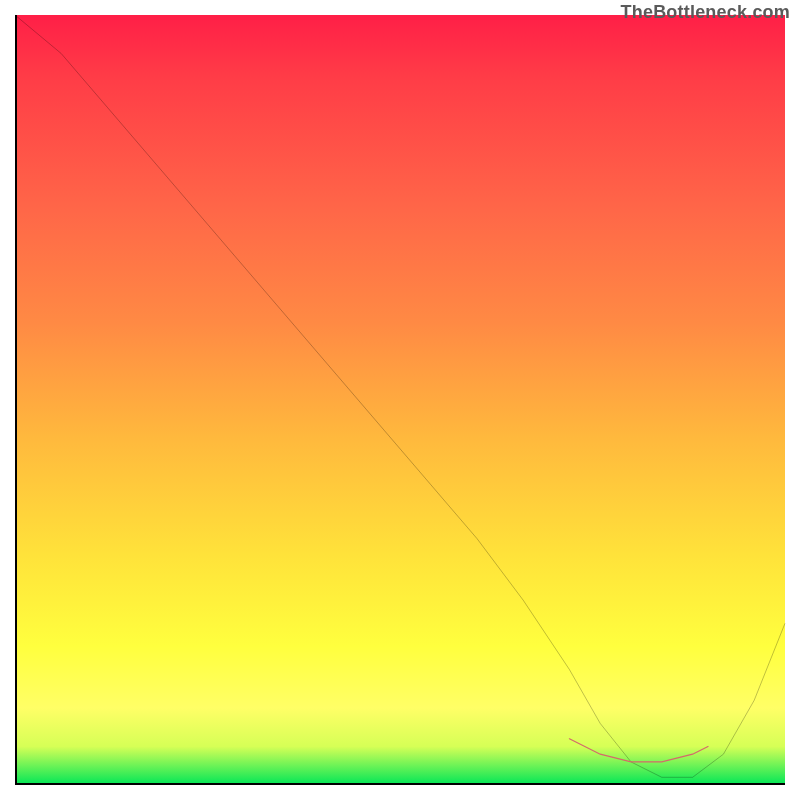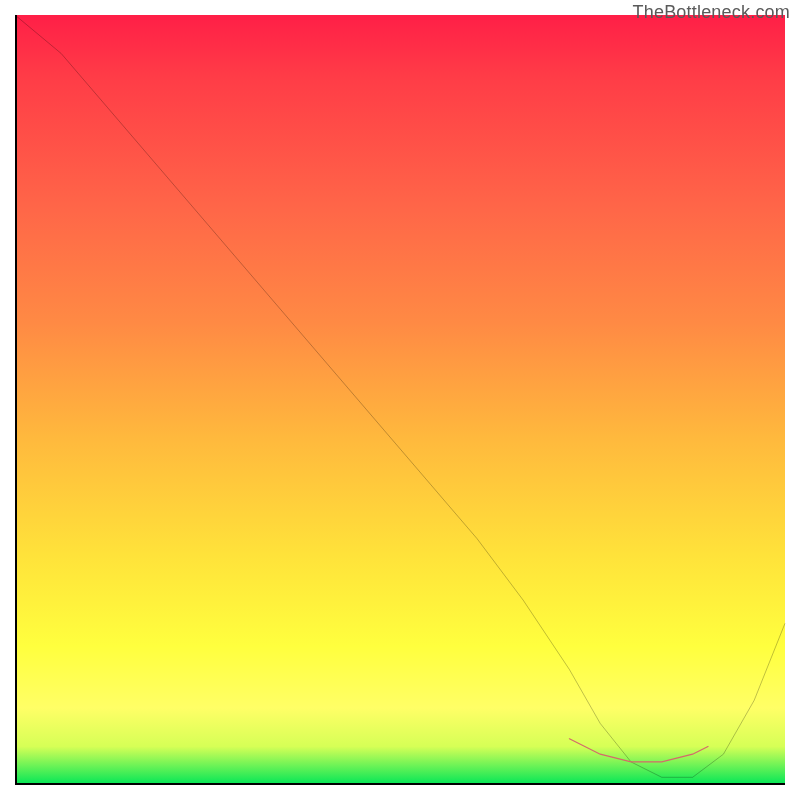--- a/index.html
+++ b/index.html
@@ -62,21 +62,21 @@
     width: 100%;
     height: 100%;
     overflow: visible;
   }
   .watermark {
     position: absolute;
     top: 2px;
     right: 10px;
     color: #5a5a5a;
     font-size: 18px;
-    font-weight: 400;
+    font-weight: 700;
     letter-spacing: 0.2px;
   }
 </style>
 </head>
 <body>
 
 <div class="chart-wrap">
 
   <div class="plot-area">
     <div class="gradient-bg"></div>

